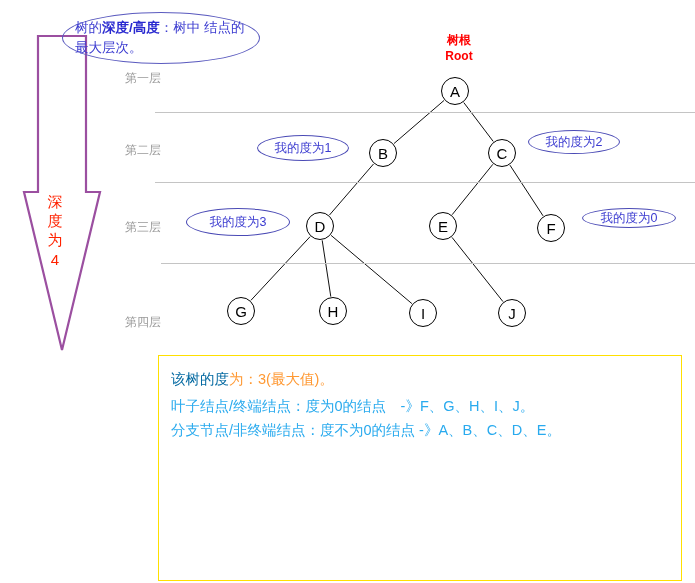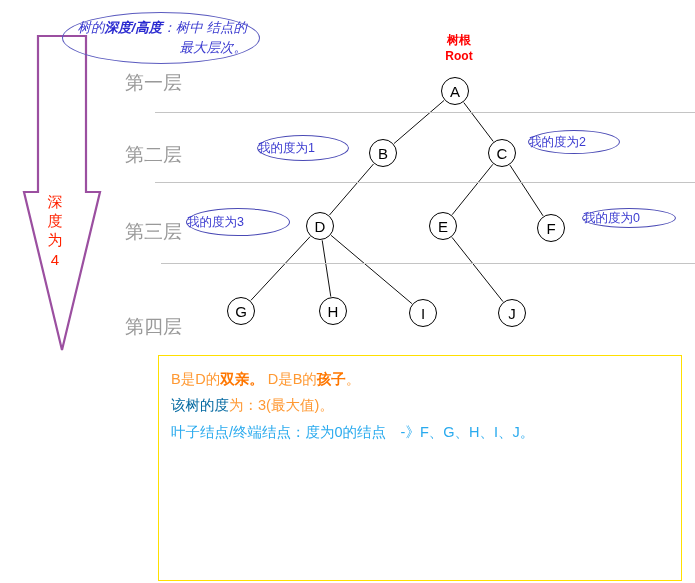--- a/index.html
+++ b/index.html
@@ -9,38 +9,37 @@
   #canvas{position:absolute;left:0;top:0;width:695px;height:583px;}
 
   
   .def-ellipse{
     position:absolute;left:62px;top:12px;width:198px;height:52px;
     border:1.3px solid #5b5bbf;border-radius:50%;
     display:flex;align-items:center;justify-content:center;
     box-sizing:border-box;
   }
   .def-ellipse .txt{
-    font-size:13.5px;color:#3b3bd0;line-height:1.45;text-align:right;
+    font-size:13.5px;color:#3b3bd0;line-height:1.45;text-align:left;
     width:172px;
-    font-style:italic;
   }
   .def-ellipse .txt b{font-weight:bold;color:#2a2ad0;}
 
   
   .depth-arrow{position:absolute;left:26px;top:32px;width:74px;height:320px;}
   .depth-arrow .label{
     position:absolute;left:18px;top:160px;width:22px;
     color:#ff2200;font-size:15px;line-height:1.28;text-align:center;
     letter-spacing:0px;
   }
   .depth-arrow .label span{display:block;}
 
   
   .level-label{
-    position:absolute;color:#999999;font-size:19px;white-space:nowrap;
+    position:absolute;color:#999999;font-size:12px;white-space:nowrap;
   }
 
   
   .sep{position:absolute;height:1px;background:#c4c4c4;}
 
   
   .root-cap{
     position:absolute;left:424px;top:33px;width:70px;
     color:#ff0000;font-weight:bold;font-size:12px;line-height:1.32;
     text-align:center;
@@ -51,21 +50,21 @@
   .node{
     position:absolute;width:28px;height:28px;border:1.2px solid #000;
     border-radius:50%;background:#fff;
     display:flex;align-items:center;justify-content:center;
     font-size:15px;color:#000;box-sizing:border-box;
   }
 
   
   .deg{
     position:absolute;border:1.2px solid #4a4ab5;border-radius:50%;
-    display:flex;align-items:center;
+    display:flex;align-items:center;justify-content:center;
     box-sizing:border-box;background:transparent;
   }
   .deg span{font-size:12.5px;color:#3b3bd0;white-space:nowrap;}
 
   
   .notes{
     position:absolute;left:158px;top:355px;width:524px;height:226px;
     border:1.5px solid #ffe000;background:#fff;box-sizing:border-box;
     padding:10px 0 0 12px;
   }
@@ -151,17 +150,17 @@
     </div>
     <div class="deg" style="left: 186px; top: 208px; width: 104px; height: 28px;">
       <span>我的度为3</span>
     </div>
     <div class="deg" style="left: 582px; top: 208px; width: 94px; height: 20px;">
       <span>我的度为0</span>
     </div>
   </div>
 
 <div class="notes">
-  <div class="ln orange"><span>B是D的</span><b>双亲。</b><span> D是B的</span><b>孩子</b><span>。</span></div>
   <div class="ln orange"><span class="ttl">该树的度</span><span>为：3(最大值)。</span></div>
   <div class="gap"></div>
   <div class="ln blue">叶子结点/终端结点：度为0的结点　-》F、G、H、I、J。</div>
+  <div class="ln blue">分支节点/非终端结点：度不为0的结点 -》A、B、C、D、E。</div>
 </div>
 
 </body></html>

